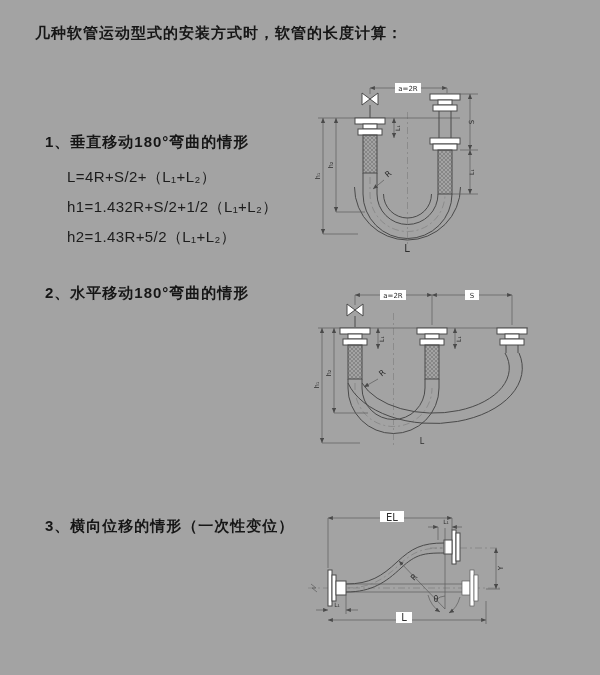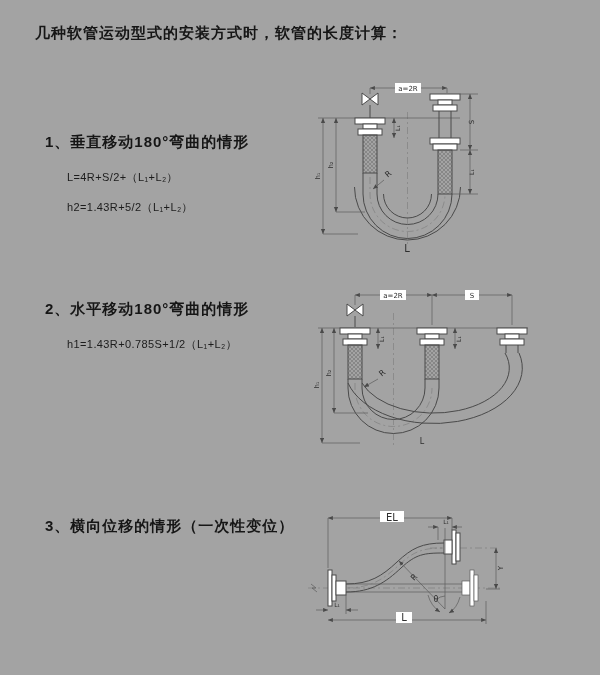--- a/index.html
+++ b/index.html
@@ -3,24 +3,24 @@
 <meta charset="utf-8">
 <style>
   html,body{margin:0;padding:0;background:#fff;}
   #page{position:relative;width:600px;height:675px;background:#a3a3a3;overflow:hidden;
         font-family:"Liberation Sans",sans-serif;color:#1a1a1a;}
   .title{position:absolute;left:35px;top:24px;font-size:15px;font-weight:600;
          letter-spacing:1px;color:#161616;}
   .sec{position:absolute;}
   .sec .head{font-size:15px;font-weight:600;letter-spacing:1px;color:#161616;margin:0;}
   .sec .formulas{margin:10px 0 0 22px;}
-  .sec .formulas p{margin:0;height:30px;line-height:30px;font-size:11px;
+  .sec .formulas p{margin:0;height:30px;line-height:30px;font-size:15px;
                    letter-spacing:.4px;color:#1c1c1c;white-space:nowrap;}
   .sec1{left:45px;top:103px;margin-top:30px;}
-  .sec2{left:45px;top:300px;}
+  .sec2{left:45px;top:284px;}
   .sec3{left:45px;top:517px;}
   .dwg{position:absolute;}
   .d1{left:310px;top:72px;}
   .d2{left:310px;top:283px;}
   .d3{left:300px;top:502px;}
   svg .o{fill:none;stroke:#4a4a4a;stroke-width:1;}
   svg .f{fill:#fff;stroke:#4a4a4a;stroke-width:1;}
   svg .t{fill:none;stroke:#5c5c5c;stroke-width:.7;}
   svg .cl{fill:none;stroke:#7a7a7a;stroke-width:.6;stroke-dasharray:7 3 2 3;}
   svg text{fill:#2e2e2e;font-family:"DejaVu Sans",sans-serif;}
@@ -29,20 +29,21 @@
 <body>
 
 <div id="page">
 
   <div class="title">几种软管运动型式的安装方式时，软管的长度计算：</div>
 
   <div class="sec sec1">
     <p class="head">1、垂直移动180°弯曲的情形</p>
     <div class="formulas">
       <p>L=4R+S/2+（L₁+L₂）</p>
+      <p>h1=1.432R+S/2+1/2（L₁+L₂）</p>
       <p>h2=1.43R+5/2（L₁+L₂）</p>
     </div>
   </div>
 
   <svg class="dwg d1" width="290" height="190" viewBox="0 0 290 190">
     <defs>
       <marker id="ar1" markerWidth="9" markerHeight="8" refX="7" refY="3" orient="auto-start-reverse">
         <path d="M0,0 L7,3 L0,6 z" fill="#4a4a4a"></path>
       </marker>
       <pattern id="ht1" patternUnits="userSpaceOnUse" width="4" height="4">
@@ -119,21 +120,20 @@
       <path class="t" d="M74,108 L63,117" marker-end="url(#ar1)"></path>
       <text font-size="8" text-anchor="middle" transform="translate(80,104) rotate(-40)">R</text>
     </g>
 
     <text x="97" y="180" font-size="10" text-anchor="middle">L</text>
   </svg>
 
   <div class="sec sec2">
     <p class="head">2、水平移动180°弯曲的情形</p>
     <div class="formulas">
-      <p>h1=1.43R+0.785S+1/2（L₁+L₂）</p>
     </div>
   </div>
 
   <svg class="dwg d2" width="290" height="175" viewBox="0 0 290 175">
     <defs>
       <marker id="ar2" markerWidth="9" markerHeight="8" refX="7" refY="3" orient="auto-start-reverse">
         <path d="M0,0 L7,3 L0,6 z" fill="#4a4a4a"></path>
       </marker>
       <pattern id="ht2" patternUnits="userSpaceOnUse" width="4" height="4">
         <path d="M0,4 L4,0 M0,0 L4,4" stroke="#6a6a6a" stroke-width="0.5"></path>

